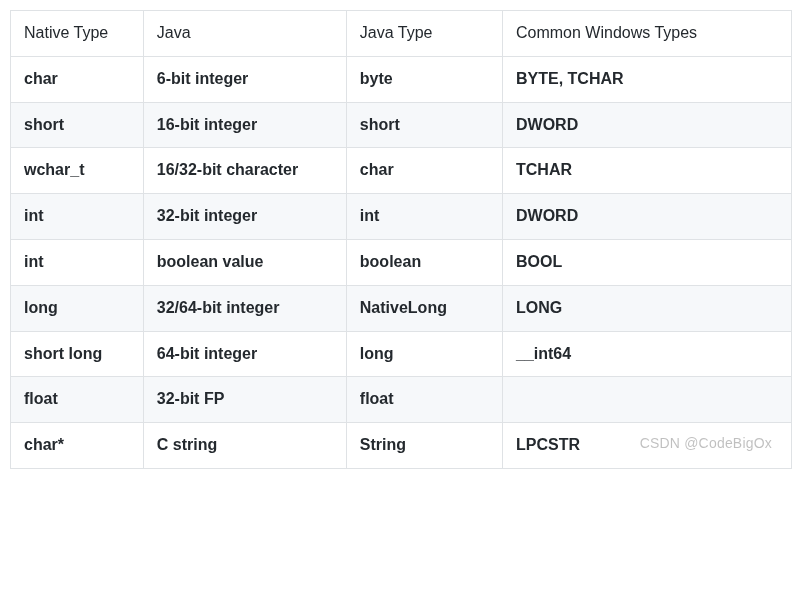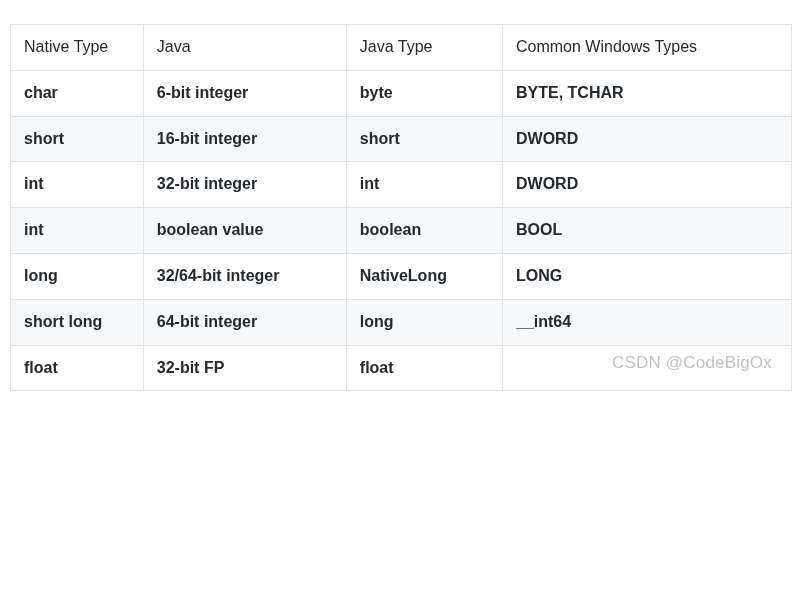--- a/index.html
+++ b/index.html
@@ -12,21 +12,20 @@
     font-size: 16px;
     color: #24292e;
     padding: 10px;
     width: 802px;
     box-sizing: border-box;
   }
   table {
     border-collapse: collapse;
     width: 100%;
     table-layout: fixed;
-    margin-top: 14px;
   }
   col.c-native  { width: 17%; }
   col.c-size    { width: 26%; }
   col.c-java    { width: 20%; }
   col.c-windows { width: 37%; }
   th, td {
     border: 1px solid #dfe2e5;
     padding: 12px 13px;
     text-align: left;
     vertical-align: middle;
@@ -42,21 +41,21 @@
   tbody tr:nth-child(even) td {
     background: #f6f8fa;
   }
   tbody tr:nth-child(odd) td {
     background: #ffffff;
   }
   .watermark {
     position: absolute;
     right: 20px;
     bottom: 18px;
-    font-size: 17px;
+    font-size: 14px;
     color: rgba(0,0,0,0.25);
     letter-spacing: 0.2px;
     pointer-events: none;
     user-select: none;
   }
   .wrap {
     position: relative;
   }
 </style>
 </head>
@@ -85,20 +84,26 @@
         <td>byte</td>
         <td>BYTE, TCHAR</td>
       </tr>
       <tr>
         <td>short</td>
         <td>16-bit integer</td>
         <td>short</td>
         <td>DWORD</td>
       </tr>
       <tr>
+        <td>wchar_t</td>
+        <td>16/32-bit character</td>
+        <td>char</td>
+        <td>TCHAR</td>
+      </tr>
+      <tr>
         <td>int</td>
         <td>32-bit integer</td>
         <td>int</td>
         <td>DWORD</td>
       </tr>
       <tr>
         <td>int</td>
         <td>boolean value</td>
         <td>boolean</td>
         <td>BOOL</td>
@@ -114,17 +119,23 @@
         <td>64-bit integer</td>
         <td>long</td>
         <td>__int64</td>
       </tr>
       <tr>
         <td>float</td>
         <td>32-bit FP</td>
         <td>float</td>
         <td></td>
       </tr>
+      <tr>
+        <td>char*</td>
+        <td>C string</td>
+        <td>String</td>
+        <td>LPCSTR</td>
+      </tr>
     </tbody>
   </table>
 
   <div class="watermark">CSDN @CodeBigOx</div>
 </div>
 
 </body></html>

